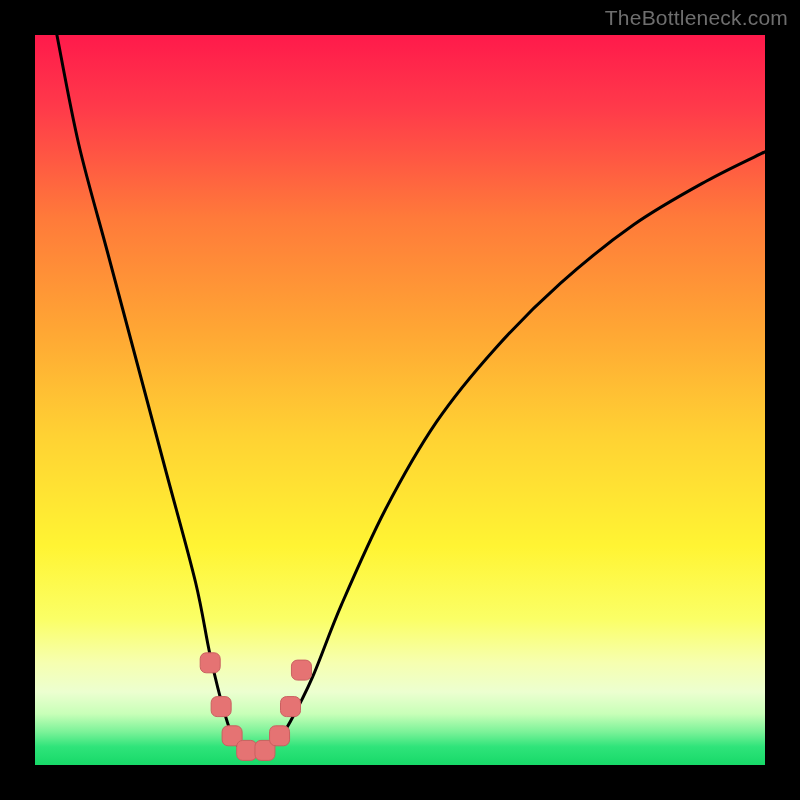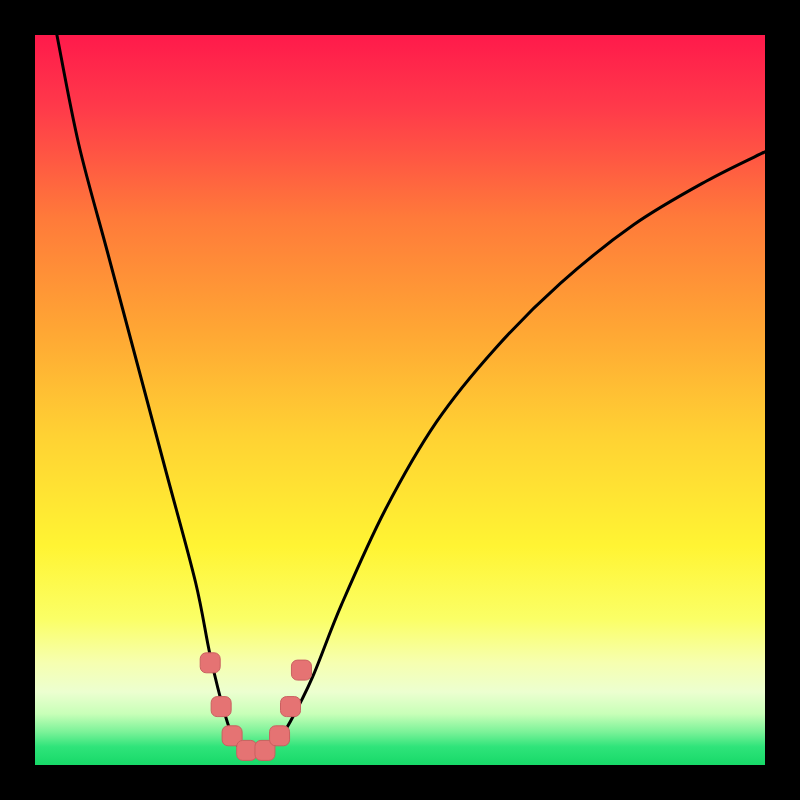--- a/index.html
+++ b/index.html
@@ -44,20 +44,21 @@
     color: #6e6e6e;
     font-size: 21px;
     letter-spacing: 0.2px;
     font-weight: 400;
   }
 </style>
 </head>
 <body>
 
 <div class="frame">
+  <div class="watermark">TheBottleneck.com</div>
 
   <div class="plot-area">
     <svg class="gradient" viewBox="0 0 730 730" preserveAspectRatio="none">
       <defs>
         <linearGradient id="bg-grad" x1="0" y1="0" x2="0" y2="1">
             <stop offset="0%" stop-color="#ff1a4b"></stop>
             <stop offset="10%" stop-color="#ff3a4a"></stop>
             <stop offset="25%" stop-color="#ff7a3a"></stop>
             <stop offset="40%" stop-color="#ffa534"></stop>
             <stop offset="55.00000000000001%" stop-color="#ffd233"></stop>

